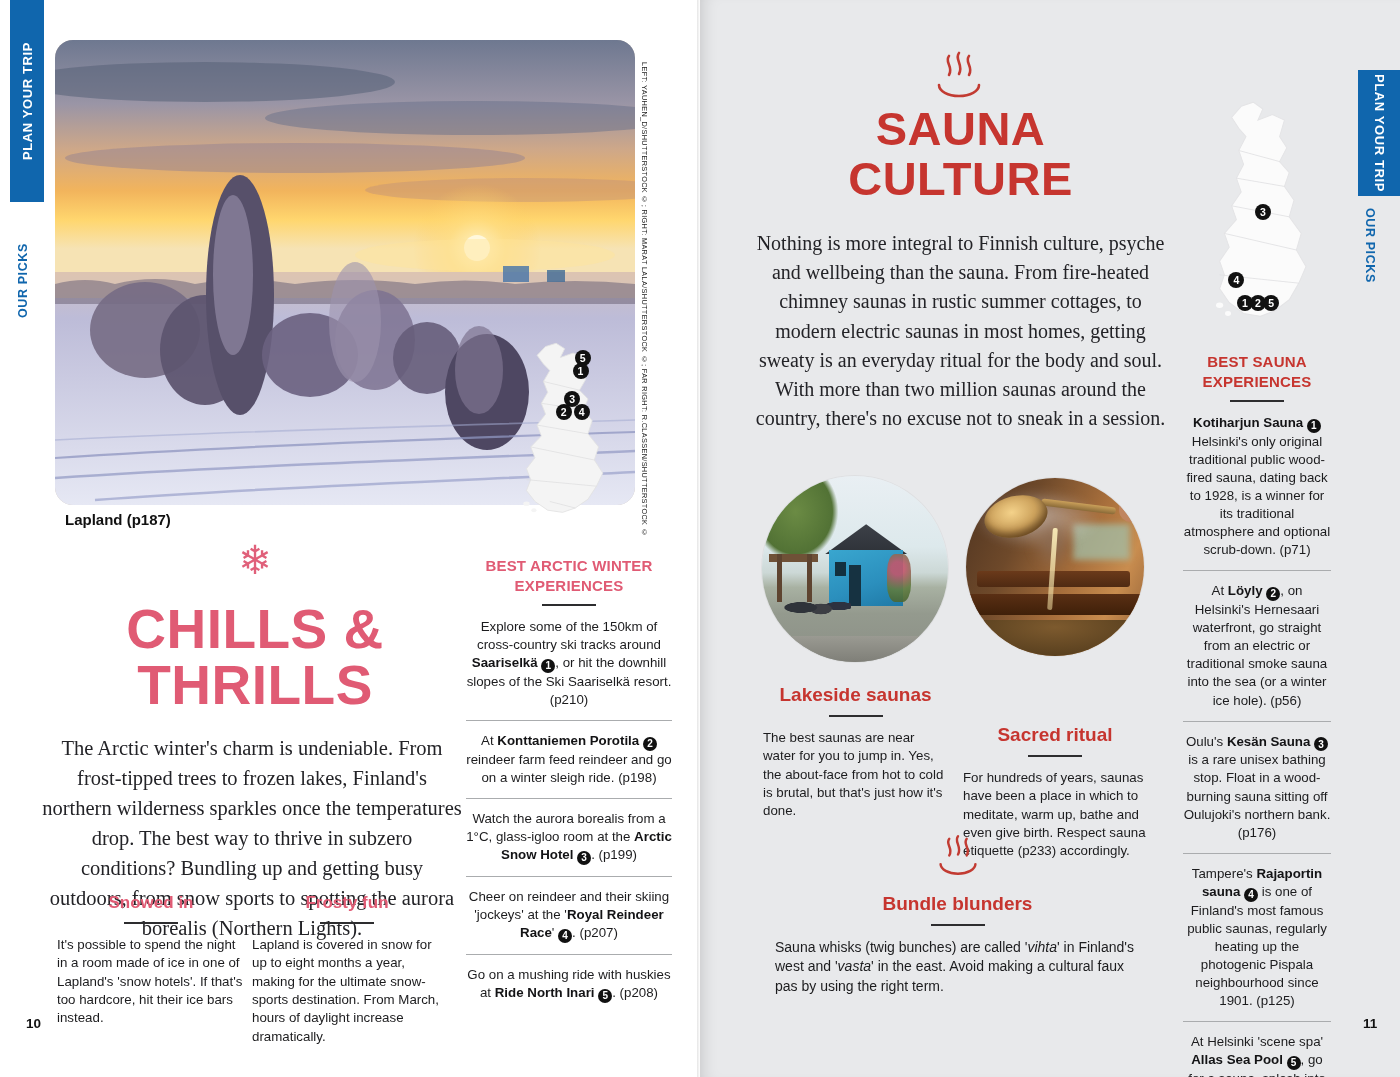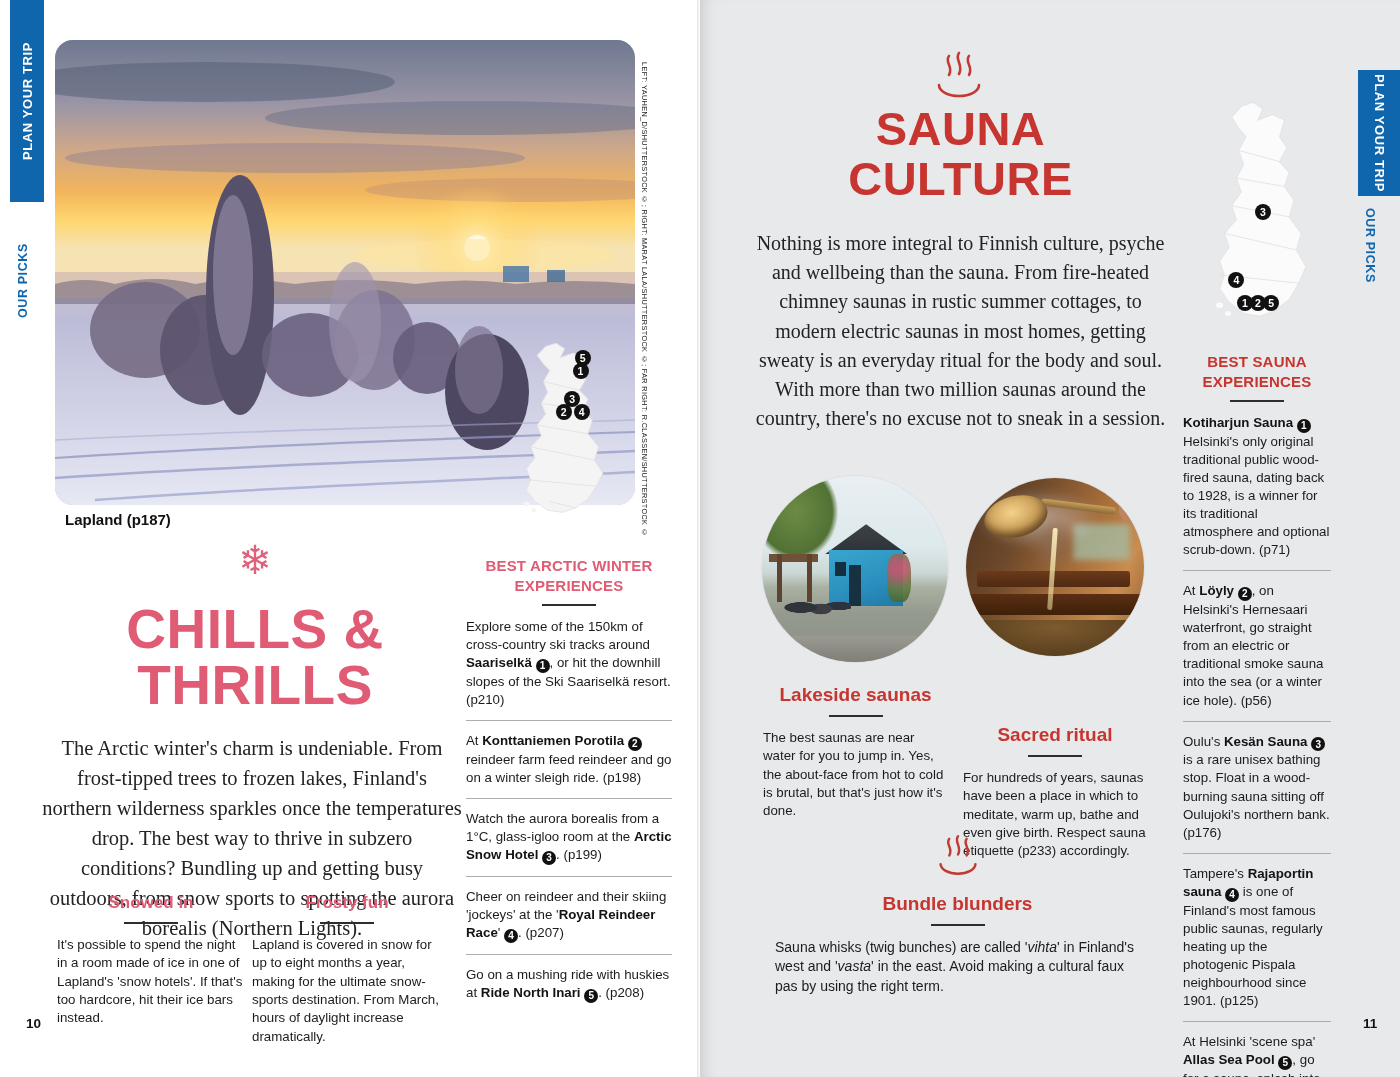--- a/index.html
+++ b/index.html
@@ -29,21 +29,21 @@
   .h-red{color:#c6352f;font-weight:800;text-align:center;}
   .rule-dark{width:54px;height:2px;background:#2d2d2f;margin:9px auto 12px;}
   .body-sm{font-size:13.3px;line-height:1.38;text-align:left;color:#1c1c1e;}
   .subcol1{left:57px;top:893px;width:188px;}
   .subcol2{left:252px;top:893px;width:190px;}
   .subhead{font-size:17px;}
   .listcol{display:flex;flex-direction:column;}
   .listcol-l{left:466px;top:556px;width:206px;}
   .listcol-r{left:1183px;top:352px;width:148px;}
   .kicker{font-size:15px;line-height:1.3;letter-spacing:.2px;}
-  .item{font-size:13.3px;line-height:1.36;color:#1c1c1e;}
+  .item{font-size:13.3px;line-height:1.36;text-align:center;color:#1c1c1e;}
   .item-sep{height:1px;background:#aaacae;border:0;margin:11px 0;width:100%;}
   .b{font-weight:700;color:#131315;}
   .i{font-style:italic;}
   .badge{display:inline-flex;width:14px;height:14px;border-radius:50%;background:#111;color:#fff;
          font-size:10px;font-weight:700;align-items:center;justify-content:center;vertical-align:-2px;}
   .pagenum{font-size:13.5px;font-weight:700;color:#111;}
   
   .rightbg{left:700px;top:0;width:700px;height:1077px;background:#e8e9eb;
            box-shadow:inset 14px 0 18px -14px rgba(0,0,0,.18);}
   .steam{display:block;}

